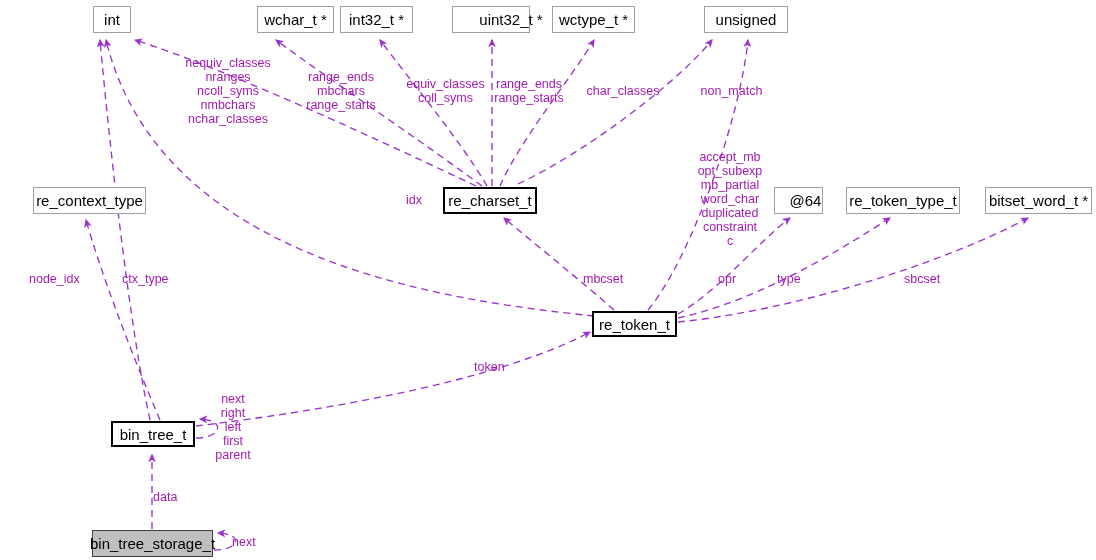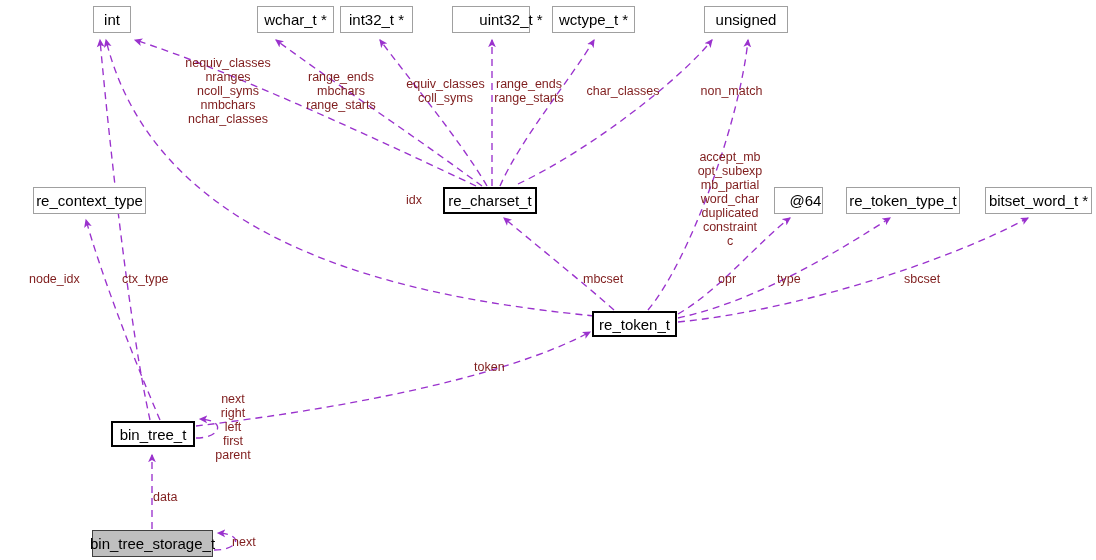--- a/index.html
+++ b/index.html
@@ -31,21 +31,21 @@
     border:2px solid #000000;
     background:#ffffff;
   }
   .node.current{
     border:1px solid #404040;
     background:#bfbfbf;
   }
   .elabel{
     position:absolute;
     font-size:12.5px;
-    color:#7f1d1d;
+    color:#a21caf;
     line-height:14px;
     white-space:pre;
     z-index:6;
   }
   .elabel.ctr{text-align:center;}
   .elabel.lft{text-align:left;}
 </style>
 </head>
 <body>
 

